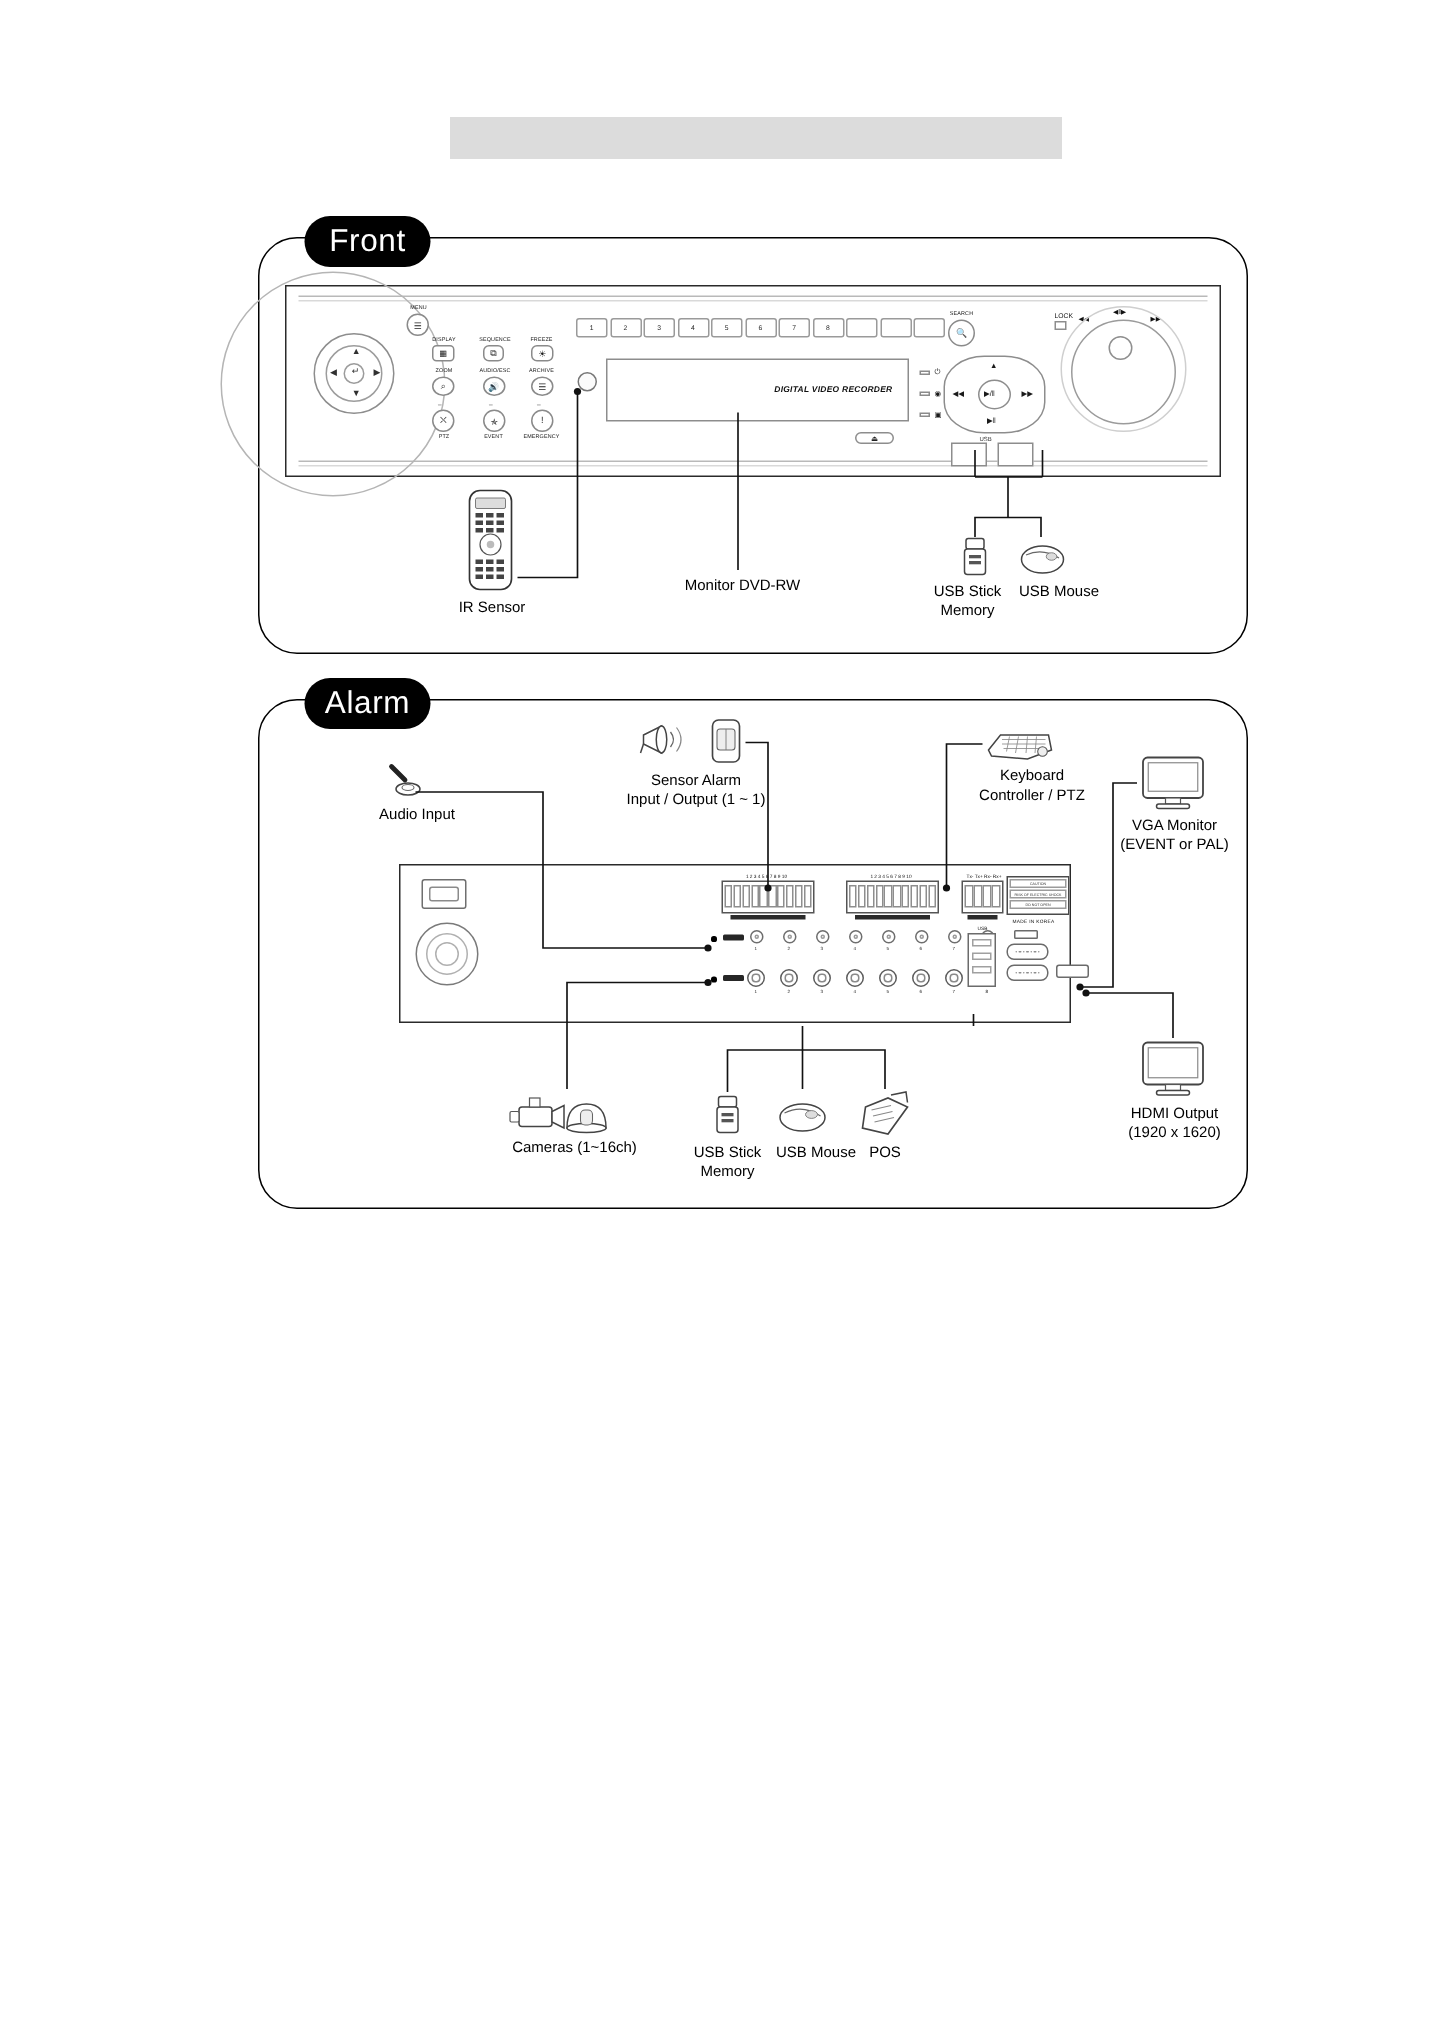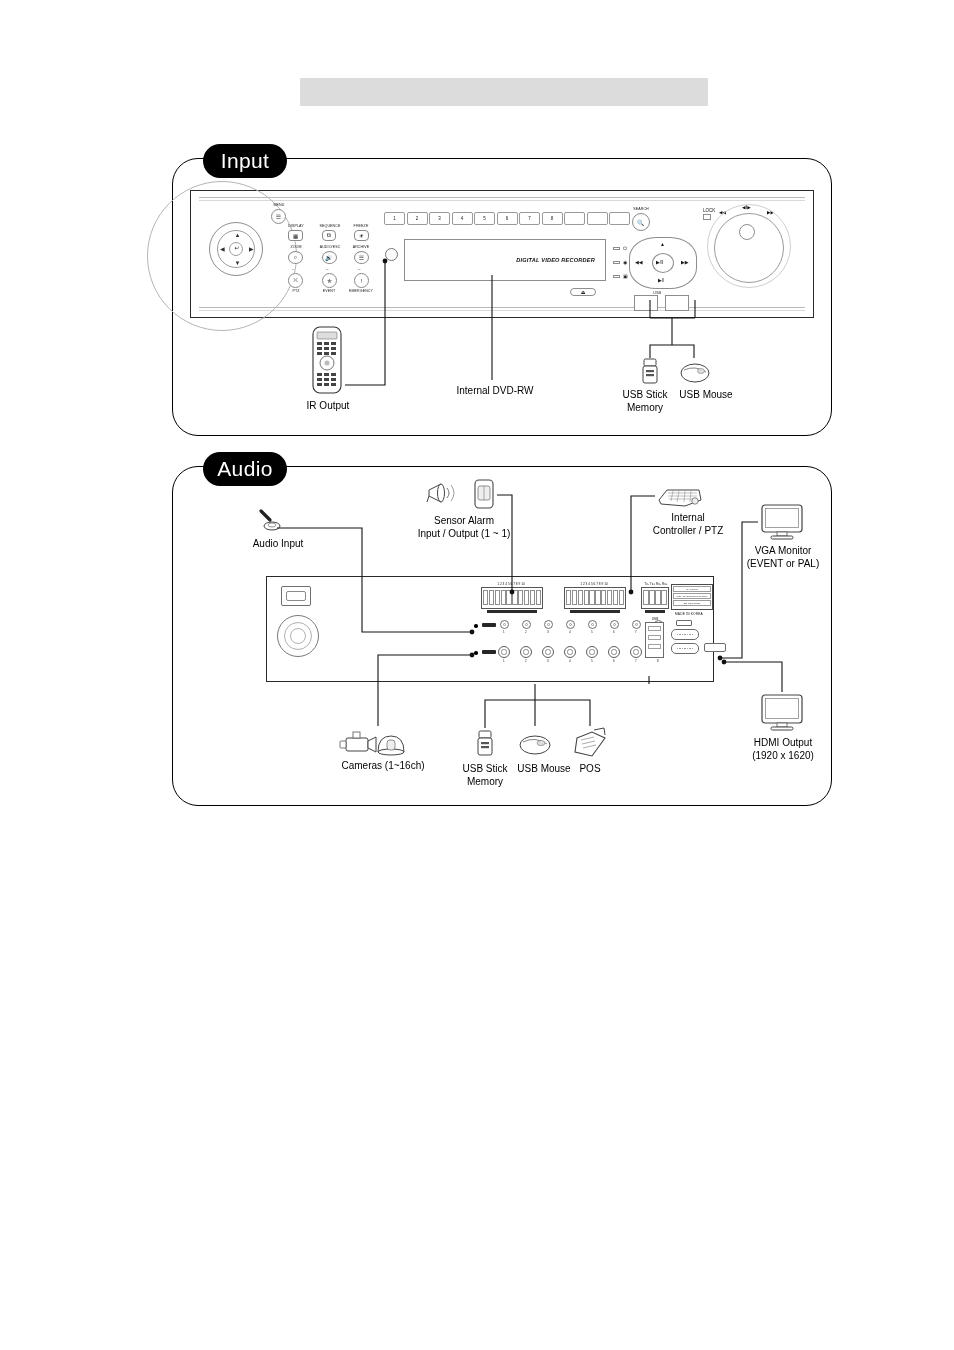--- a/index.html
+++ b/index.html
@@ -392,21 +392,21 @@
 
   
   .art { position: absolute; }
 </style>
 </head>
 <body>
 
 <div class="header-bar"></div>
 
 <div class="panel" id="front-panel"></div>
-<div class="section-badge" id="front-badge">Input</div>
+<div class="section-badge" id="front-badge">Front</div>
 
 <div class="chassis" id="front-device">
   <div class="chassis-rail" style="top:6px"></div>
   <div class="chassis-rail" style="bottom:6px"></div>
 
   <div class="jog-arc" style="left:-44px; top:-10px; width:150px; height:150px;"></div>
 
   <div class="dpad-outer" style="left:18px; top:31px; width:54px; height:54px;">
     <div class="dpad-inner" style="inset:7px;"></div>
     <div class="dpad-inner" style="inset:19px; background:#fff;"></div>
@@ -533,41 +533,41 @@
       <rect x="14" y="47" width="5" height="3"></rect>
       <rect x="21" y="47" width="5" height="3"></rect>
     <rect x="7" y="52" width="5" height="3"></rect>
       <rect x="14" y="52" width="5" height="3"></rect>
       <rect x="21" y="52" width="5" height="3"></rect>
     <rect x="7" y="57" width="5" height="3"></rect>
       <rect x="14" y="57" width="5" height="3"></rect>
       <rect x="21" y="57" width="5" height="3"></rect>
   </g>
 </svg>
-<div class="callout" style="left:286px; top:400px; width:84px;">IR Output</div>
-
-<div class="callout" style="left:435px; top:385px; width:120px;">Internal DVD-RW</div>
+<div class="callout" style="left:286px; top:400px; width:84px;">IR Sensor</div>
+
+<div class="callout" style="left:435px; top:385px; width:120px;">Monitor DVD-RW</div>
 
 <svg class="art" style="left:641px; top:358px;" width="18" height="28" viewBox="0 0 18 28">
   <rect x="3" y="1" width="12" height="7" rx="1.5" fill="#fff" stroke="#444" stroke-width="1"></rect>
   <rect x="2" y="8" width="14" height="17" rx="2" fill="#fff" stroke="#444" stroke-width="1"></rect>
   <rect x="5" y="12" width="8" height="2.2" fill="#555"></rect>
   <rect x="5" y="16" width="8" height="2.2" fill="#555"></rect>
 </svg>
 <svg class="art" style="left:679px; top:362px;" width="32" height="22" viewBox="0 0 32 22">
   <ellipse cx="16" cy="11" rx="14" ry="9" fill="#fff" stroke="#444" stroke-width="1"></ellipse>
   <path d="M5 8 q11 -5 22 2" fill="none" stroke="#666" stroke-width=".8"></path>
   <ellipse cx="22" cy="9" rx="3.5" ry="2.5" fill="#ddd" stroke="#777" stroke-width=".6"></ellipse>
 </svg>
 <div class="callout" style="left:612px; top:389px; width:66px;">USB Stick
 Memory</div>
 <div class="callout" style="left:675px; top:389px; width:62px;">USB Mouse</div>
 
 <div class="panel" id="rear-panel"></div>
-<div class="section-badge" id="rear-badge">Audio</div>
+<div class="section-badge" id="rear-badge">Alarm</div>
 
 <svg class="art" style="left:255px; top:508px;" width="28" height="26" viewBox="0 0 28 26">
   <path d="M6 3 L15 12" stroke="#222" stroke-width="3.2" stroke-linecap="round"></path>
   <ellipse cx="17" cy="18" rx="8" ry="4" fill="#fff" stroke="#444" stroke-width="1"></ellipse>
   <ellipse cx="17" cy="17" rx="4" ry="2" fill="#fff" stroke="#666" stroke-width=".7"></ellipse>
 </svg>
 <div class="callout" style="left:238px; top:538px; width:80px;">Audio Input</div>
 
 <svg class="art" style="left:425px; top:480px;" width="34" height="28" viewBox="0 0 34 28">
   <path d="M4 10 L16 4 L16 22 L4 16 Z" fill="#fff" stroke="#444" stroke-width="1"></path>
@@ -590,21 +590,21 @@
     <path d="M13 9 L42 9"></path>
       <path d="M13 12 L42 12"></path>
       <path d="M14 15 L41 15"></path>
     <path d="M18 7 L16 17"></path>
       <path d="M24 7 L22 18"></path>
       <path d="M30 7 L29 18"></path>
       <path d="M36 7 L35 18"></path>
   </g>
   <circle cx="40" cy="17" r="3.2" fill="#eee" stroke="#555" stroke-width=".7"></circle>
 </svg>
-<div class="callout" style="left:636px; top:512px; width:104px;">Internal
+<div class="callout" style="left:636px; top:512px; width:104px;">Keyboard
 Controller / PTZ</div>
 
 <svg class="art" style="left:760px; top:504px;" width="44" height="36" viewBox="0 0 44 36">
   <rect x="2" y="1" width="40" height="27" rx="3" fill="#fff" stroke="#444" stroke-width="1.2"></rect>
   <rect x="5.5" y="4.5" width="33" height="19" fill="#fff" stroke="#8a8a8a" stroke-width=".8"></rect>
   <rect x="17" y="28" width="10" height="4" fill="#fff" stroke="#555" stroke-width=".8"></rect>
   <rect x="11" y="32" width="22" height="3" rx="1.5" fill="#fff" stroke="#444" stroke-width="1"></rect>
 </svg>
 <div class="callout" style="left:742px; top:545px; width:82px;">VGA Monitor
 (EVENT or PAL)</div>

